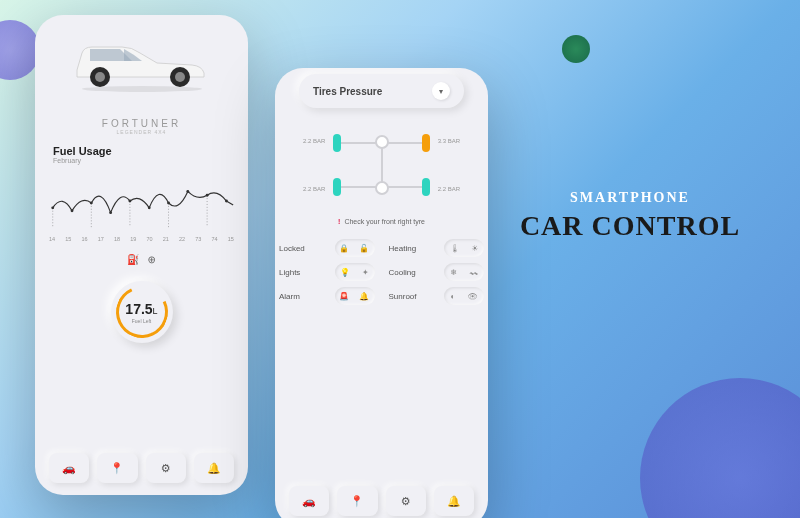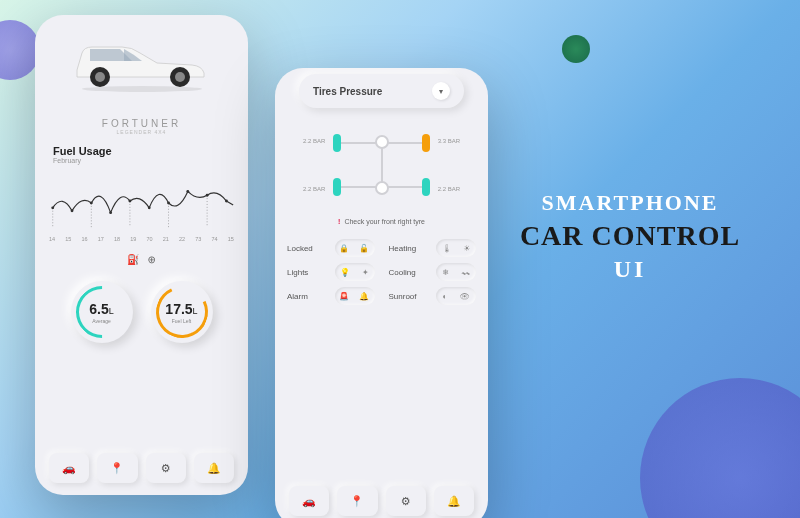--- a/index.html
+++ b/index.html
@@ -48,26 +48,26 @@
 .axle{position:absolute;left:50%;transform:translateX(-50%);width:90px;height:2px;background:#d0d0d5}
 .axle-top{top:22px}.axle-bot{bottom:22px}
 .axle-v{position:absolute;left:50%;top:22px;bottom:22px;width:2px;background:#d0d0d5;transform:translateX(-50%)}
 .hub{position:absolute;width:14px;height:14px;border-radius:50%;background:#fff;border:2px solid #d0d0d5;left:50%;transform:translateX(-50%)}
 .hub-t{top:15px}.hub-b{bottom:15px}
 .wheel{position:absolute;width:8px;height:18px;border-radius:4px}
 .wheel.teal{background:#2dd4bf}.wheel.orange{background:#f59e0b}
 .wheel-tl{left:58px;top:14px}.wheel-tr{right:58px;top:14px}.wheel-bl{left:58px;bottom:14px}.wheel-br{right:58px;bottom:14px}
 .alert{margin:8px 24px;font-size:7px;color:#666;text-align:center}
 .alert-ico{color:#e11d48;font-weight:700;margin-right:4px}
-.controls-grid{display:grid;grid-template-columns:1fr 1fr;gap:6px 14px;padding:6px 12px 50px}
+.controls-grid{display:grid;grid-template-columns:1fr 1fr;gap:6px 14px;padding:6px 4px 50px}
 .ctrl-row{display:flex;align-items:center;justify-content:space-between;cursor:pointer}
 .ctrl-label{font-size:8px;color:#555}
 .ctrl-toggle{width:40px;height:18px;border-radius:9px;background:#f0f0f5;box-shadow:inset 1px 1px 3px rgba(0,0,0,.1),inset -1px -1px 3px rgba(255,255,255,.8);display:flex;align-items:center;justify-content:space-around;font-size:8px;color:#888}
 .title-block{position:absolute;right:30px;top:190px;text-align:center;width:280px;z-index:1}
-.title-1{font-family:'Comic Sans MS',cursive;font-size:22px;font-weight:700;color:#fff;letter-spacing:2px}
+.title-1{font-family:'Comic Sans MS',cursive;font-size:14px;font-weight:700;color:#fff;letter-spacing:2px}
 .title-2{font-family:'Comic Sans MS',cursive;font-size:28px;font-weight:900;color:#1a1a1a;letter-spacing:1px;margin-top:4px}
 .title-3{font-family:'Comic Sans MS',cursive;font-size:24px;font-weight:700;color:#fff;letter-spacing:3px;margin-top:4px}
 </style>
 </head>
 <body>
 
 <div class="deco-circle-left"></div>
 <div class="deco-circle-right"></div>
 <div class="deco-circle-bottom"></div>
 
@@ -124,24 +124,20 @@
       <span>22</span>
       <span>73</span>
       <span>74</span>
       <span>15</span>
   </div>
   <div class="icons-row">
     <span class="small-ico">⛽</span>
     <span class="small-ico">⊕</span>
   </div>
   <div class="gauges">
-    <div class="gauge teal">
-      <div class="gauge-val"><span>6.5</span><span class="gauge-unit">L</span></div>
-      <div class="gauge-lbl">Average</div>
-    </div>
     <div class="gauge orange">
       <div class="gauge-val"><span>17.5</span><span class="gauge-unit">L</span></div>
       <div class="gauge-lbl">Fuel Left</div>
     </div>
   </div>
   <div class="bottom-nav">
     <div class="nav-btn">
         <span>🚗</span>
       </div>
     <div class="nav-btn">
@@ -233,14 +229,13 @@
       </div>
     <div class="nav-btn">
         <span>🔔</span>
       </div>
   </div>
 </div>
 
 <div class="title-block">
   <div class="title-1">SMARTPHONE</div>
   <div class="title-2">CAR CONTROL</div>
-  <div class="title-3">UI</div>
 </div>
 
 </body></html>

